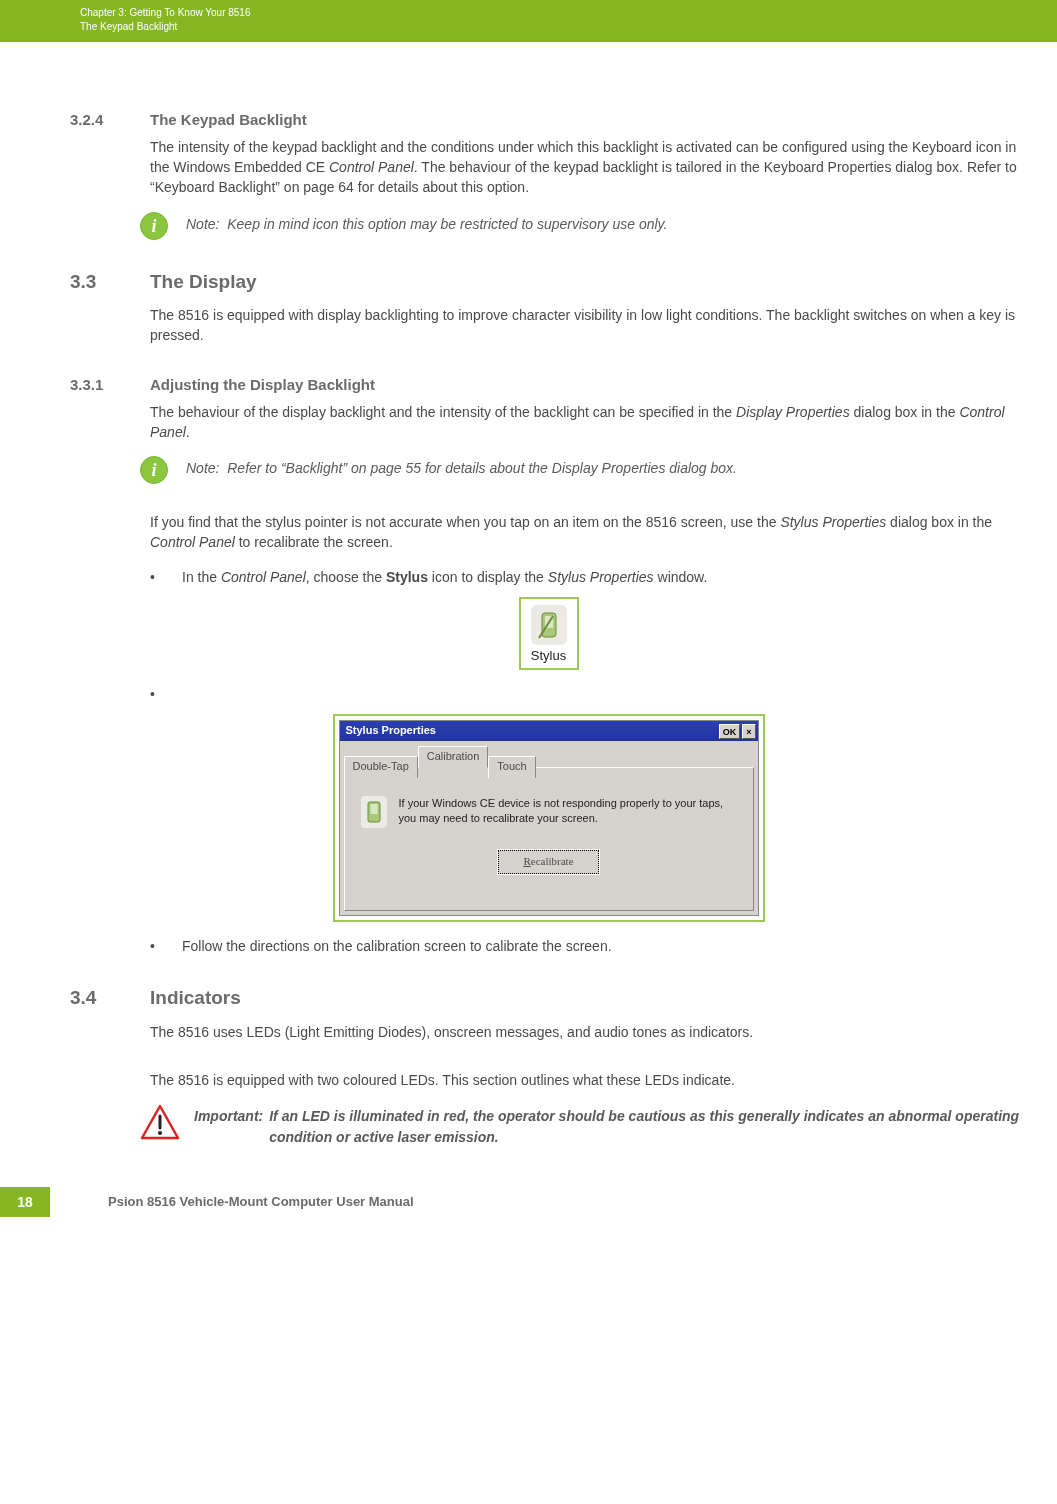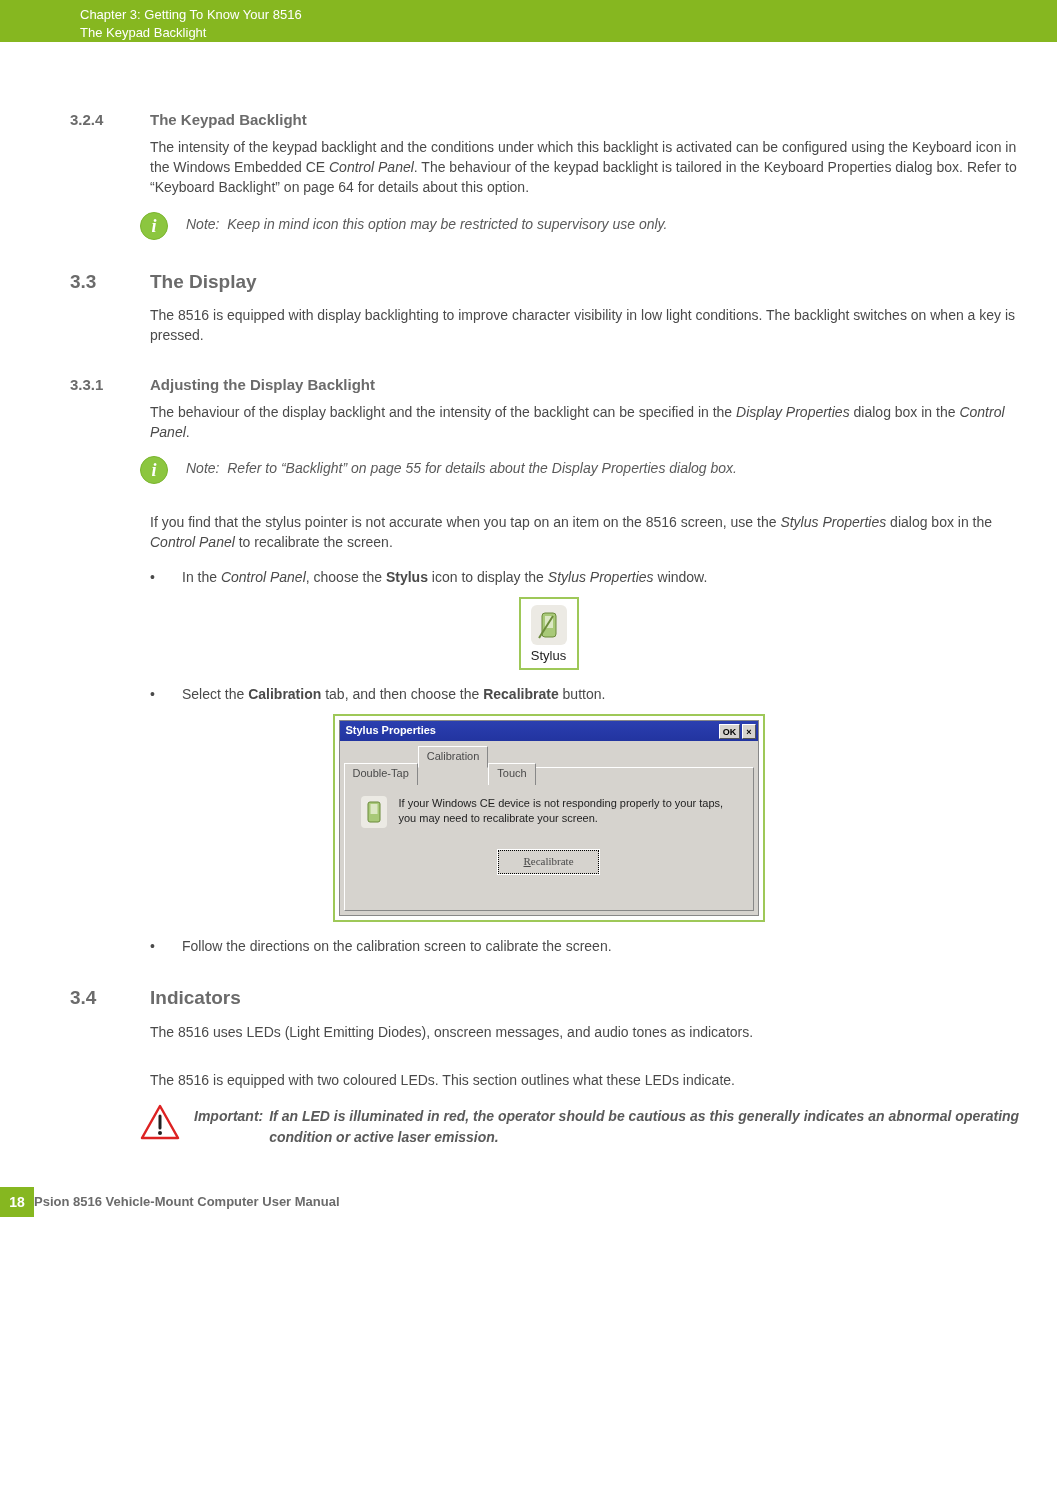--- a/index.html
+++ b/index.html
@@ -8,21 +8,21 @@
     color: #4a4a4a;
     background: #ffffff;
     width: 1057px;
     line-height: 1.45;
   }
   .header-bar {
     background: #86b720;
     height: 42px;
     padding: 6px 0 0 80px;
     color: #ffffff;
-    font-size: 13px;
+    font-size: 10px;
     line-height: 1.35;
   }
   .content {
     padding: 67px 30px 0 70px;
   }
   .section { margin-bottom: 28px; }
   .row { display: flex; }
   .numcol { width: 80px; flex: none; }
   .numcol-inner { color: #6b6b6b; font-weight: bold; font-size: 15px; }
   .h-major { font-size: 19px; font-weight: bold; color: #6b6b6b; margin-bottom: 10px; }
@@ -58,42 +58,42 @@
   }
   .titlebar {
     background: linear-gradient(#2b3fb0, #2234a0);
     color:#fff; display:flex; align-items:center; justify-content:space-between;
     padding: 2px 2px 2px 6px; font-weight:bold; height:20px;
   }
   .titlebar-btns { display:flex; gap:2px;}
   .tb-btn { background:#d6d3ce; color:#000; font-size:9px; font-weight:bold; padding:0 3px; height:15px; line-height:15px; border:1px solid #fff; border-right-color:#555; border-bottom-color:#555; }
   .tabbar { display:flex; padding: 4px 4px 0 4px; font-size:11px;}
   .tab { background:#d6d3ce; border:1px solid #fff; border-bottom:none; border-right-color:#888; padding:2px 8px; position:relative; top:1px;}
-  .tab.inactive { background:#d6d3ce; top:18px; font-size:11px;}
+  .tab.inactive { background:#d6d3ce; top:11px; font-size:11px;}
   .tab.active { background:#d6d3ce; border-bottom:1px solid #d6d3ce; z-index:2;}
   .tabpanel { margin:0 4px 4px 4px; border:1px solid #fff; border-right-color:#888; border-bottom-color:#888; background:#d6d3ce; padding: 28px 16px 36px 16px; }
   .tabpanel-row { display:flex; align-items:flex-start; }
   .tabpanel-icon { width:26px;height:32px;background:#eceae4;border-radius:4px;flex:none;margin-right:12px;display:flex;align-items:center;justify-content:center;}
   .tabpanel-text { font-size:11px; color:#222; line-height:1.35;}
   .recal-btn-wrap { text-align:center; margin-top:22px;}
   .recal-btn {
     display:inline-block; background:#d6d3ce; border:1px dotted #000; outline:1px solid #fff;
     padding: 3px 24px; font-size:11px; font-family:Tahoma;
   }
   .recal-underline { text-decoration: underline; }
 
   .warn-row { display:flex; align-items:flex-start; padding-left:70px; margin-bottom:8px;}
   .warn-icon { width:40px; height:36px; flex:none; margin-right:14px; }
   .warn-text { font-style: italic; font-weight:bold; color:#5a5a5a; font-size:14px; padding-top:2px;}
   .warn-label-row { display:flex; }
   .warn-label-col { flex:none; margin-right:6px;}
 
   .footer { display:flex; align-items:center; margin-top:40px; }
-  .footer-num { background:#86b720; color:#fff; font-weight:bold; font-size:14px; width:34px;height:30px; display:flex;align-items:center;justify-content:center;}
-  .footer-text { color:#6b6b6b; font-weight:bold; font-size:13px; }
+  .footer-num { background:#86b720; color:#fff; font-weight:bold; font-size:14px; width:50px;height:30px; display:flex;align-items:center;justify-content:center;}
+  .footer-text { color:#6b6b6b; font-weight:bold; font-size:13px; padding-left:16px;margin-left:42px;}
 </style>
 </head>
 <body>
 
 <div class="header-bar">
   <div>Chapter 3:  Getting To Know Your 8516</div>
   <div>The Keypad Backlight</div>
 </div>
 
 <div class="content">
@@ -164,23 +164,20 @@
             <rect x="8" y="6" width="8" height="12" fill="#dce8c4"></rect>
             <line x1="2" y1="28" x2="16" y2="6" stroke="#6b8a3a" stroke-width="2"></line>
           </svg>
         </div>
         <div class="stylus-label">Stylus</div>
       </div>
     </div>
 
     <div class="bullet-row">
       <div class="bullet-dot">•</div>
-      <div>
-        <span>Select the </span><span class="bold-term">Calibration</span><span> tab, and then choose the </span><span class="bold-term">Recalibrate</span><span> button.</span>
-      </div>
     </div>
 
     <div class="dialog-wrap">
      <div class="dialog-outer">
       <div class="dialog">
         <div class="titlebar">
           <span>Stylus Properties</span>
           <div class="titlebar-btns">
             <div class="tb-btn">OK</div>
             <div class="tb-btn">×</div>

